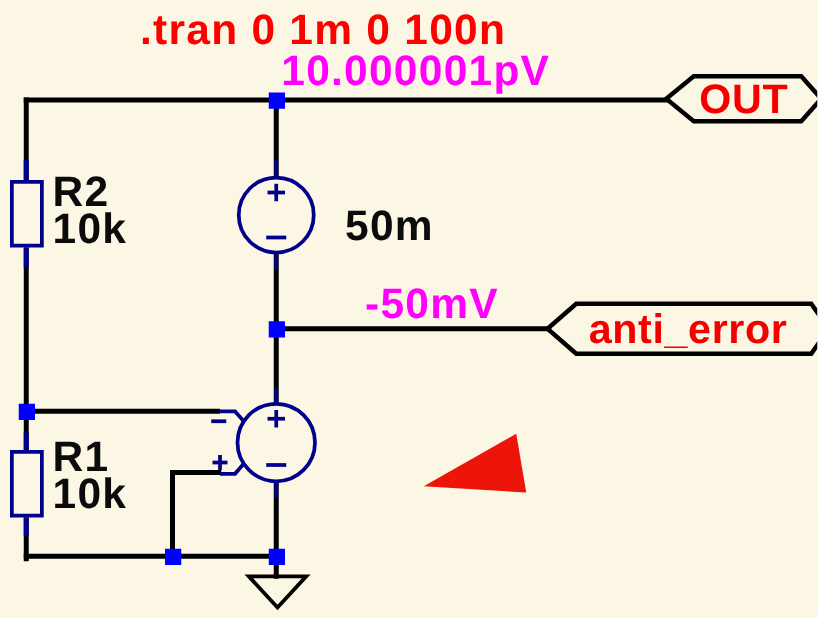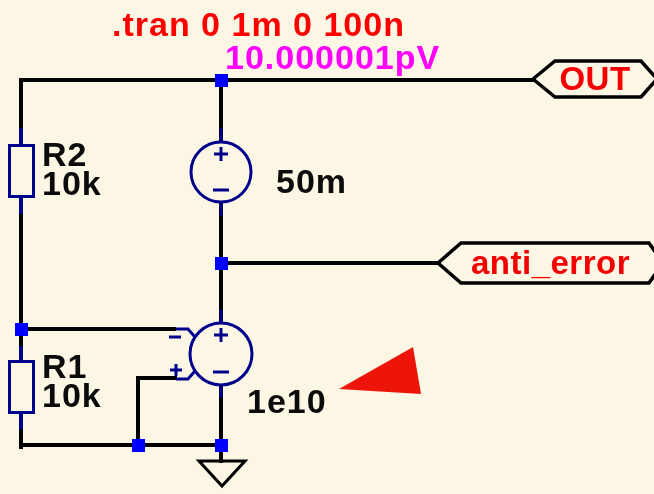--- a/index.html
+++ b/index.html
@@ -95,28 +95,28 @@
   <div class="junction" style="left:215px;top:74px;"></div>
   <div class="junction" style="left:215px;top:257px;"></div>
   <div class="junction" style="left:15px;top:323px;"></div>
   <div class="junction" style="left:132px;top:439px;"></div>
   <div class="junction" style="left:215px;top:439px;"></div>
 
   <div class="txt red" style="left:112px;top:7px;">.tran 0 1m 0 100n</div>
 
   <div class="txt magenta" style="left:225px;top:40px;">10.000001pV</div>
 
+  <div class="txt magenta" style="left:292px;top:226px;">-50mV</div>
 
   <div class="txt" style="left:276px;top:164px;">50m</div>
 
   <div class="txt" style="left:42px;top:137px;">R2</div>
   <div class="txt" style="left:42px;top:166px;">10k</div>
 
   <div class="txt" style="left:42px;top:349px;">R1</div>
   <div class="txt" style="left:42px;top:378px;">10k</div>
 
-  <div class="txt" style="left:247px;top:384px;">1e10</div>
 
   <div class="flag-label" style="left:533px;top:61px;width:124px;line-height:36px;">OUT</div>
 
   <div class="flag-label" style="left:438px;top:243px;width:225px;line-height:40px;">anti_error</div>
 
 </div>
 
 </body></html>

